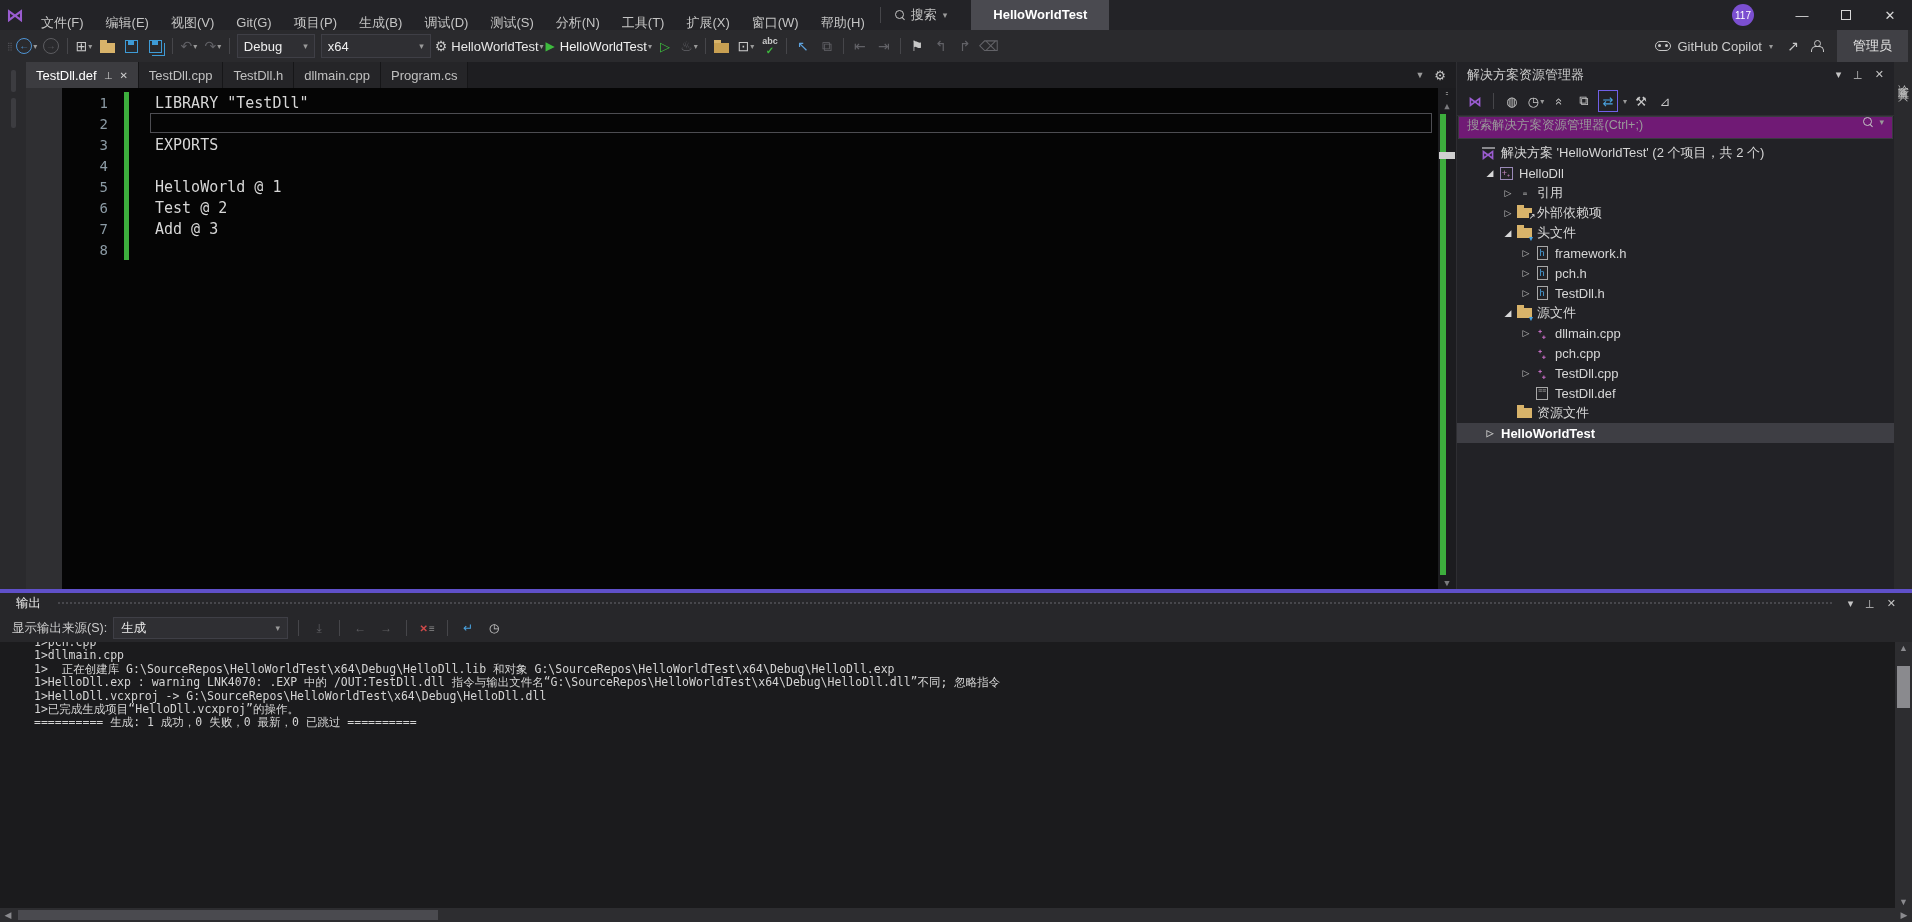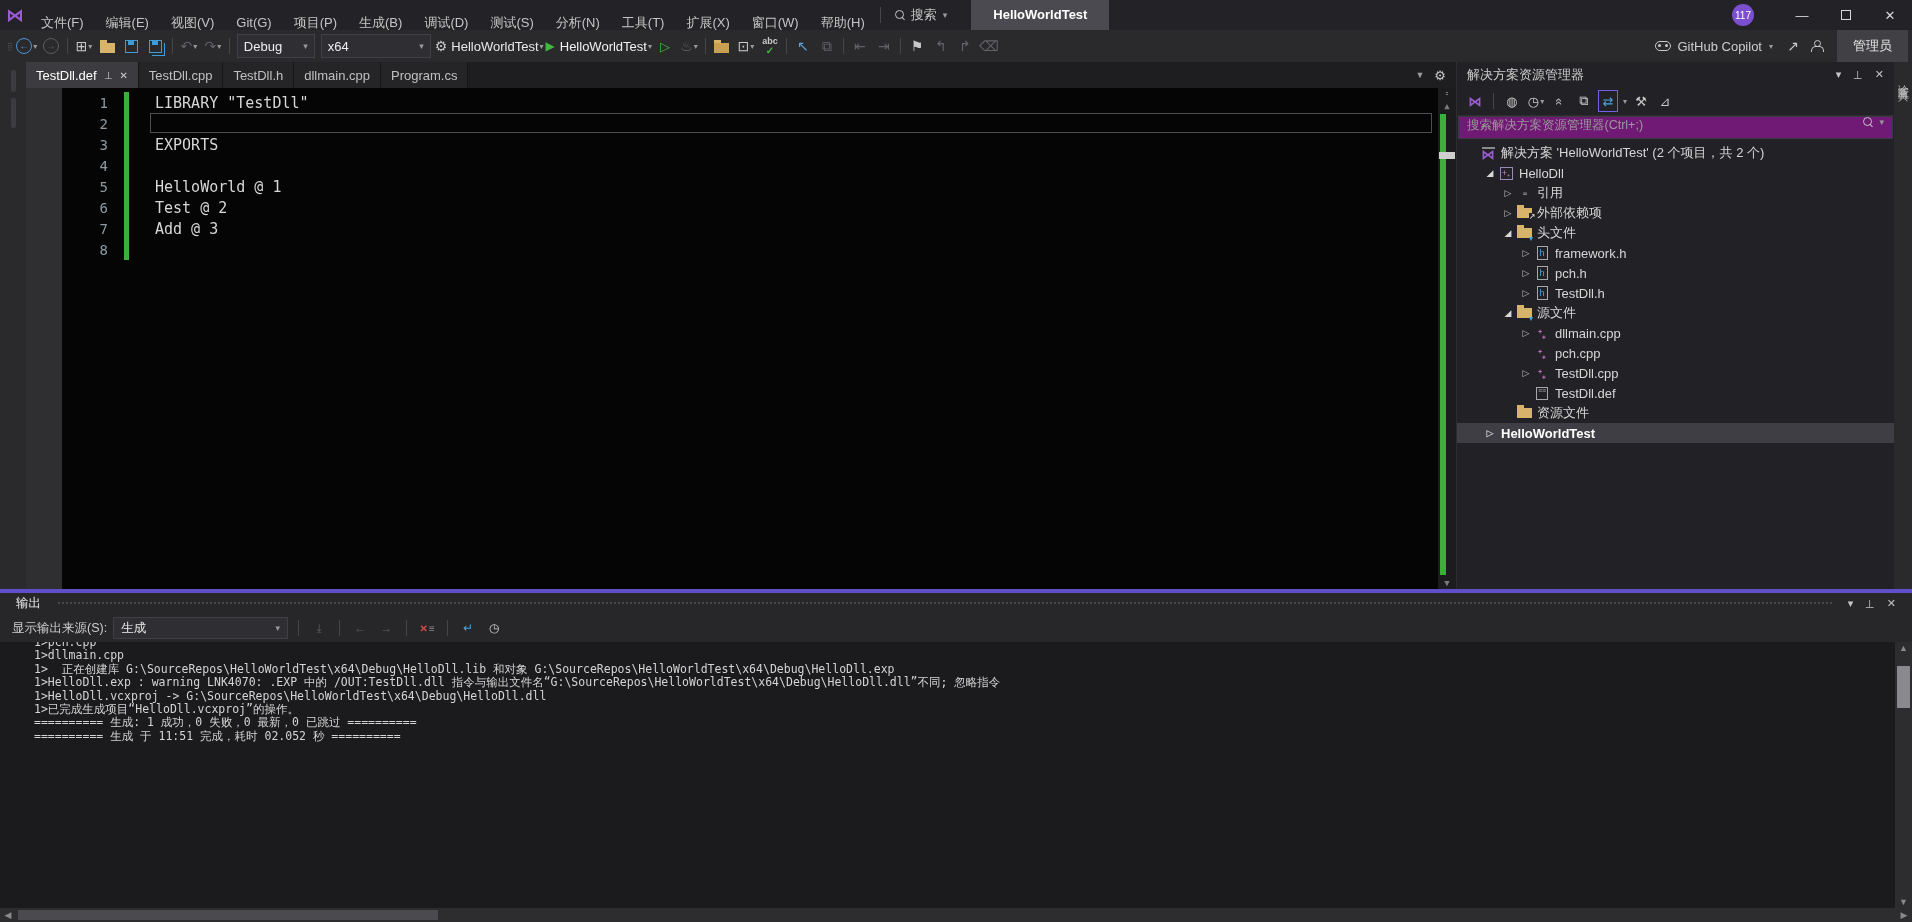--- a/index.html
+++ b/index.html
@@ -529,21 +529,20 @@
     </div>
     <div class="out-body">
       <div class="log" id="log">
           <div class="line">1&gt;pch.cpp</div>
           <div class="line">1&gt;dllmain.cpp</div>
           <div class="line">1&gt;  正在创建库 G:\SourceRepos\HelloWorldTest\x64\Debug\HelloDll.lib 和对象 G:\SourceRepos\HelloWorldTest\x64\Debug\HelloDll.exp</div>
           <div class="line">1&gt;HelloDll.exp : warning LNK4070: .EXP 中的 /OUT:TestDll.dll 指令与输出文件名“G:\SourceRepos\HelloWorldTest\x64\Debug\HelloDll.dll”不同; 忽略指令</div>
           <div class="line">1&gt;HelloDll.vcxproj -&gt; G:\SourceRepos\HelloWorldTest\x64\Debug\HelloDll.dll</div>
           <div class="line">1&gt;已完成生成项目“HelloDll.vcxproj”的操作。</div>
           <div class="line">========== 生成: 1 成功，0 失败，0 最新，0 已跳过 ==========</div>
-          <div class="line">========== 生成 于 11:51 完成，耗时 02.052 秒 ==========</div>
         </div>
       <div class="ovscroll">
         <span class="varrow">▲</span>
         <div class="ovtrack">
             <div class="ovthumb"></div>
           </div>
         <span class="varrow">▼</span>
       </div>
     </div>
     <div class="ohscroll">

